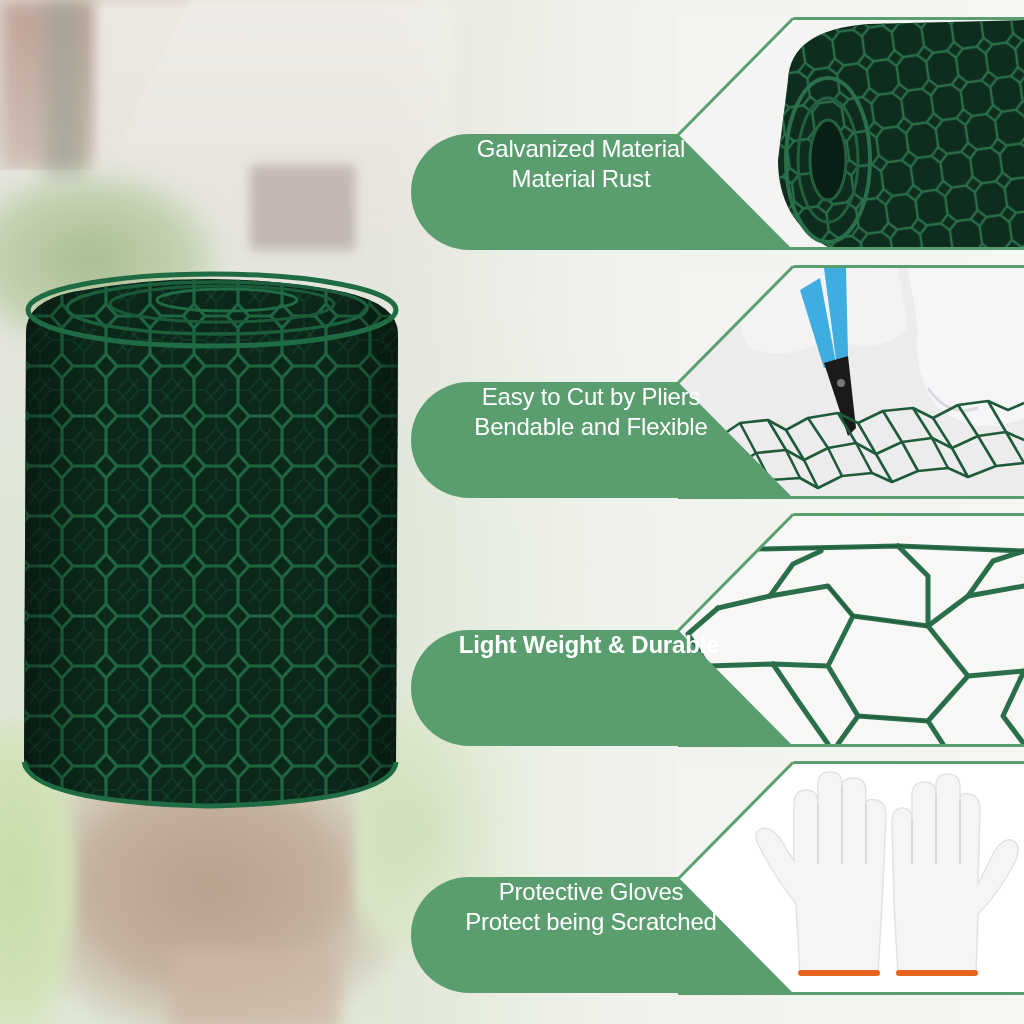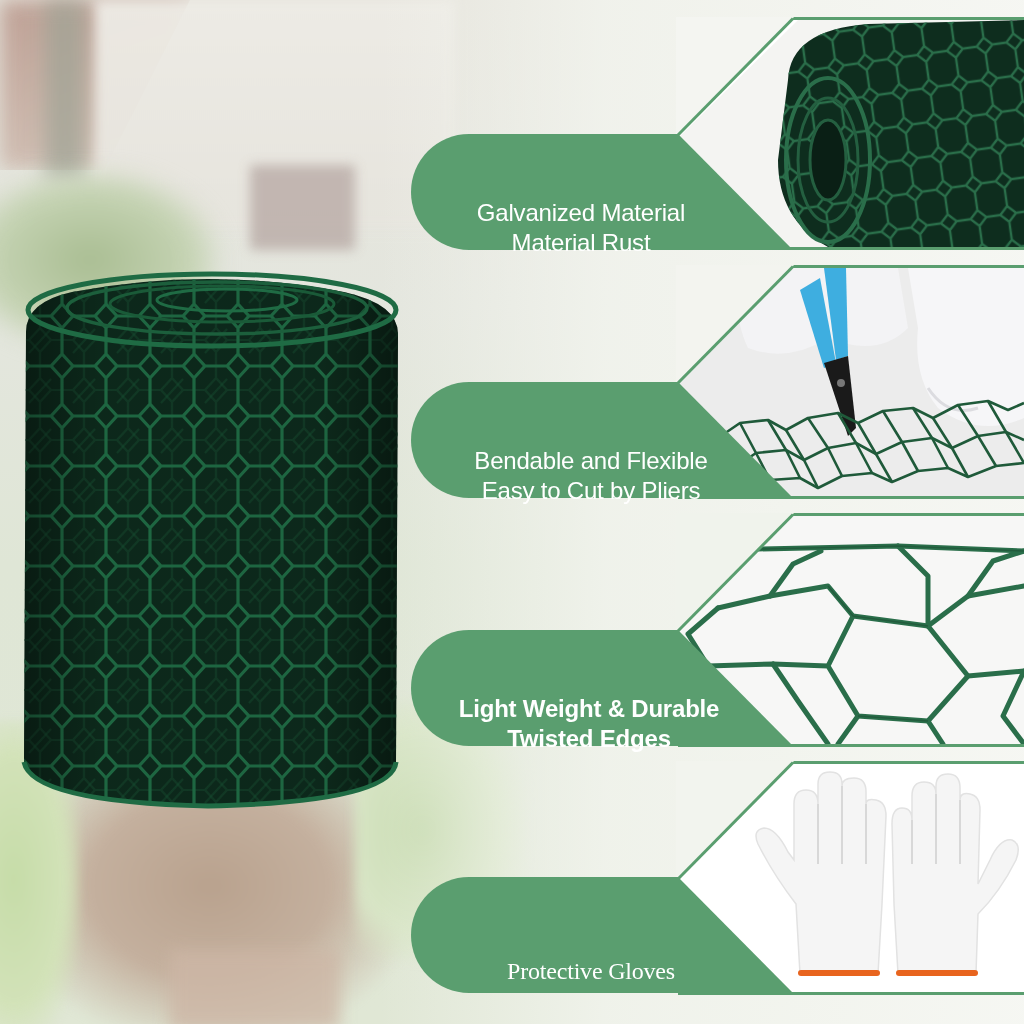--- a/index.html
+++ b/index.html
@@ -34,22 +34,22 @@
   .hero-roll { position: absolute; left: 12px; top: 262px; width: 392px; height: 548px; }
 
   .panel { position: absolute; left: 678px; width: 346px; background: #fff;
     border-top: 3px solid #5a9e6f; border-bottom: 3px solid #5a9e6f; overflow: hidden; }
   .panel-frame { position: absolute; left: 676px; width: 120px; pointer-events: none; }
   .panel-img { position: absolute; inset: 0; }
 
   .label { position: absolute; left: 411px; height: 116px; width: 384px; }
   .label-shape { position: absolute; inset: 0; }
   .label-text { position: absolute; left: 0; top: 0; width: 320px; height: 116px;
-    display: flex; flex-direction: column; justify-content: center; align-items: center;
-    color: #ffffff; font-size: 24px; line-height: 30px; text-align: center; letter-spacing: -0.2px; margin-top: 36px; }
+    display: flex; flex-direction: column; align-items: center;
+    color: #ffffff; font-size: 24px; line-height: 30px; text-align: center; letter-spacing: -0.2px; }
   .label-text span { display: block; white-space: nowrap; }
 </style>
 </head>
 <body>
 
 <div class="bg">
   <div class="bg-sky"></div>
   <div class="bg-roof"></div>
   <div class="bg-tree"></div>
   <div class="bg-house"></div>
@@ -150,22 +150,22 @@
 </div>
 <svg class="panel-frame" style="top:265px; height:234px;" width="120" height="234" viewBox="0 0 120 234">
   <polygon points="0,0 118,0 0,118" fill="#f3f4ef"></polygon>
   <line x1="117" y1="1.5" x2="2" y2="118" stroke="#5a9e6f" stroke-width="3"></line>
 </svg>
 <div class="label" style="top:382px;">
   <svg class="label-shape" width="384" height="116" viewBox="0 0 384 116">
     <path d="M58 0 L267 0 L382 116 L58 116 A58 58 0 0 1 0 58 A58 58 0 0 1 58 0 Z" fill="#5a9e6f"></path>
   </svg>
   <div class="label-text" style="left:20px;">
+    <span>Easy to Cut by Pliers</span>
     <span>Bendable and Flexible</span>
-    <span>Easy to Cut by Pliers</span>
   </div>
 </div>
 
 <div class="panel" style="top:513px; height:234px;">
   <svg class="panel-img" width="346" height="228" viewBox="0 0 346 228">
     <rect width="346" height="228" fill="#f7f7f6"></rect>
     <g fill="none" stroke="#2a6e4a" stroke-width="5" stroke-linejoin="round" stroke-linecap="round">
       <path d="M80 33 L220 30 L346 35"></path>
       <path d="M40 92 L92 80 L150 70 L175 100 L250 110 L290 80 L346 70"></path>
       <path d="M30 150 L95 148 L150 150 L175 100 M150 150 L180 200 L250 205 L290 160 L346 155"></path>
@@ -183,21 +183,20 @@
 <svg class="panel-frame" style="top:513px; height:234px;" width="120" height="234" viewBox="0 0 120 234">
   <polygon points="0,0 118,0 0,118" fill="#f0f3ec"></polygon>
   <line x1="117" y1="1.5" x2="2" y2="118" stroke="#5a9e6f" stroke-width="3"></line>
 </svg>
 <div class="label" style="top:630px;">
   <svg class="label-shape" width="384" height="116" viewBox="0 0 384 116">
     <path d="M58 0 L267 0 L382 116 L58 116 A58 58 0 0 1 0 58 A58 58 0 0 1 58 0 Z" fill="#5a9e6f"></path>
   </svg>
   <div class="label-text" style="left:18px;font-weight:bold;">
     <span>Light Weight &amp; Durable</span>
-    <span>Twisted Edges</span>
   </div>
 </div>
 
 <div class="panel" style="top:761px; height:234px;">
   <svg class="panel-img" width="346" height="228" viewBox="0 0 346 228">
     <rect width="346" height="228" fill="#ffffff"></rect>
 
     <g>
       <path d="M122 210 L118 140 Q95 110 80 80 Q74 66 86 64 Q98 64 110 88 L116 96 L116 40 Q116 26 128 26 Q140 26 140 40 L140 20 Q140 8 152 8 Q164 8 164 20 L164 22 Q164 14 176 14 Q188 14 188 28 L188 40 Q188 34 198 36 Q208 38 208 52 L204 140 L200 210 Z" fill="#f5f5f5" stroke="#e2e2e2" stroke-width="1.5"></path>
       <path d="M140 40 L140 100 M164 22 L164 100 M188 40 L188 100" stroke="#c8c8c8" stroke-width="1.3"></path>
@@ -213,16 +212,17 @@
   </svg>
 </div>
 <svg class="panel-frame" style="top:761px; height:234px;" width="120" height="234" viewBox="0 0 120 234">
   <polygon points="0,0 118,0 0,118" fill="#f2f4ee"></polygon>
   <line x1="117" y1="1.5" x2="2" y2="118" stroke="#5a9e6f" stroke-width="3"></line>
 </svg>
 <div class="label" style="top:877px;">
   <svg class="label-shape" width="384" height="116" viewBox="0 0 384 116">
     <path d="M58 0 L267 0 L382 116 L58 116 A58 58 0 0 1 0 58 A58 58 0 0 1 58 0 Z" fill="#5a9e6f"></path>
   </svg>
-  <div class="label-text" style="left:20px;font-family:Liberation Serif, serif;">
+  <div class="label-text" style="left:20px;">
     <span>Protective Gloves</span>
+    <span>Protect being Scratched</span>
   </div>
 </div>
 
 </body></html>

